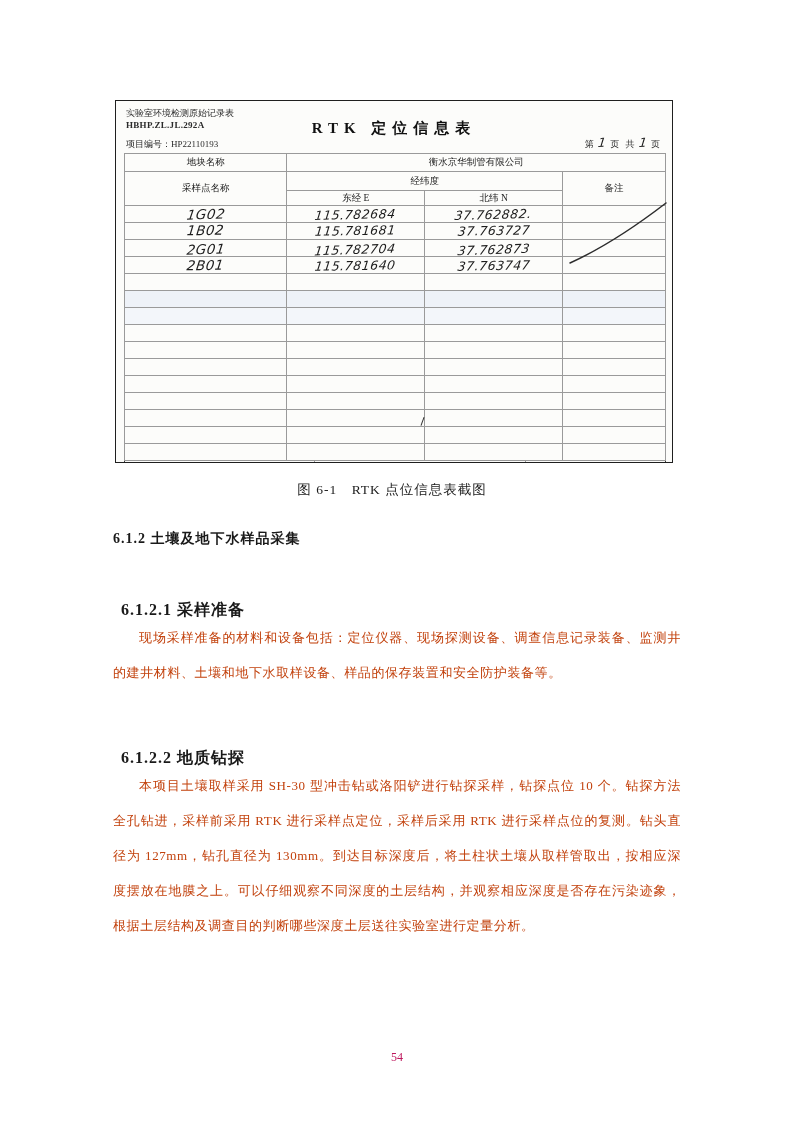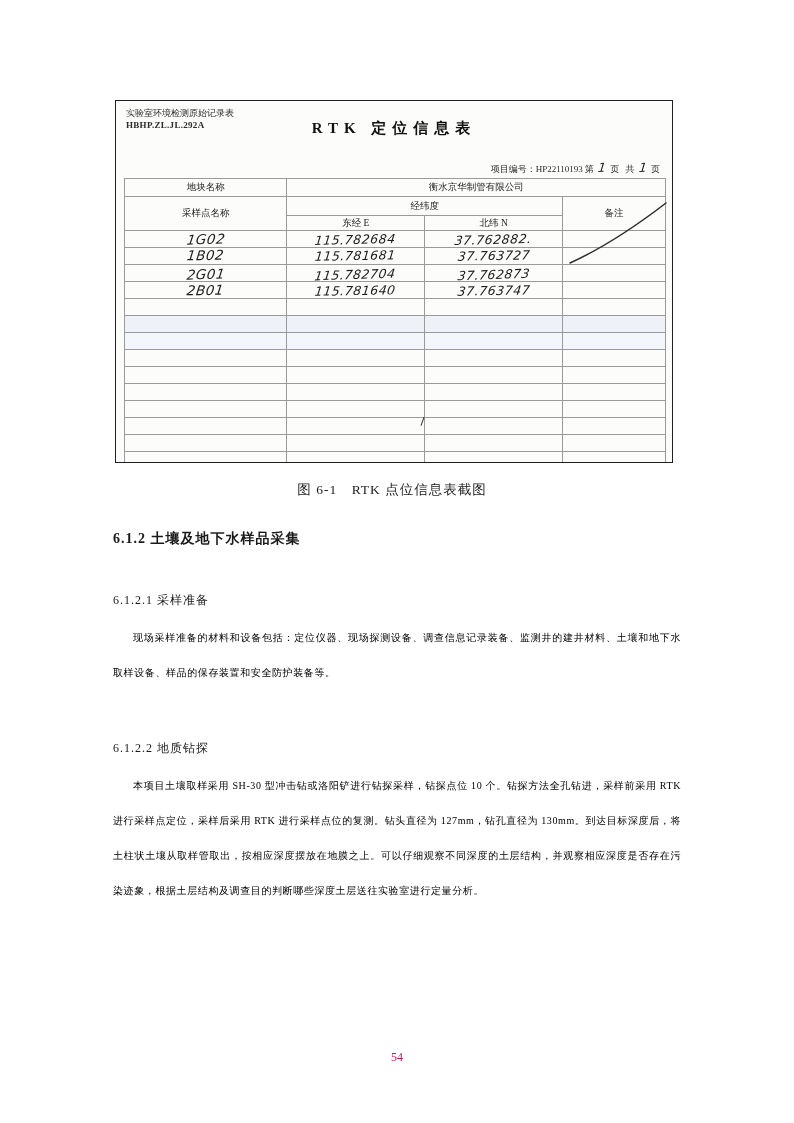--- a/index.html
+++ b/index.html
@@ -17,22 +17,22 @@
   .form-head{
     display:flex;justify-content:space-between;align-items:flex-start;
     padding:6px 10px 0 10px;font-size:9px;color:#2b2b2b;height:12px;flex-direction:column;
   }
   .doc-code{font-weight:bold;letter-spacing:.3px;}
   .form-title{
     text-align:center;font-size:15px;font-weight:bold;letter-spacing:6px;
     height:20px;line-height:18px;color:#111;
   }
   .form-sub{
-    display:flex;justify-content:flex-end;align-items:flex-end;
-    padding:0 10px 2px 10px;font-size:9px;color:#2b2b2b;height:14px;box-sizing:border-box;margin-top:25px;
+    display:flex;justify-content:space-between;align-items:flex-end;
+    padding:0 10px 2px 10px;font-size:9px;color:#2b2b2b;height:14px;box-sizing:border-box;
   }
   .pagination span{margin:0 2px;}
   table.rtk{
     border-collapse:collapse;table-layout:fixed;
     width:542px;margin:0 8px;background:transparent;
   }
   table.rtk col.c1{width:30%;}  table.rtk col.c2{width:25.5%;}
   table.rtk col.c3{width:25.5%;} table.rtk col.c4{width:19%;}
   table.rtk th,table.rtk td{
     border:1px solid #9a9a9a;padding:0;text-align:center;vertical-align:middle;
@@ -72,28 +72,28 @@
   
   .fig-caption{
     position:absolute;left:0;top:481px;width:784px;text-align:center;
     font-size:13.5px;font-weight:normal;letter-spacing:1px;
   }
   .doc-h2{
     position:absolute;left:113px;top:530px;width:568px;margin:0;
     font-size:14px;font-weight:bold;letter-spacing:1px;
   }
   .doc-h3{
-    position:absolute;left:113px;width:568px;margin:0;
-    font-size:12px;font-weight:normal;letter-spacing:1px;
+    position:absolute;left:113px;width:568px;margin:8px;
+    font-size:16px;font-weight:bold;letter-spacing:1px;
   }
   .h3-1{top:592px;} .h3-2{top:740px;}
   .doc-p{
     position:absolute;left:113px;width:568px;margin:0;
-    font-size:10px;line-height:35px;text-align:justify;
-    text-indent:2em;letter-spacing:.6px;color:#000000;
+    font-size:13px;line-height:35px;text-align:justify;
+    text-indent:2em;letter-spacing:.6px;color:#c2410c;
   }
   .p-1{top:620px;} .p-2{top:768px;}
   .page-number{
     position:absolute;left:0;top:1050px;width:794px;text-align:center;
     font-size:12px;color:#be185d;
   }
 </style>
 </head>
 <body>
 

